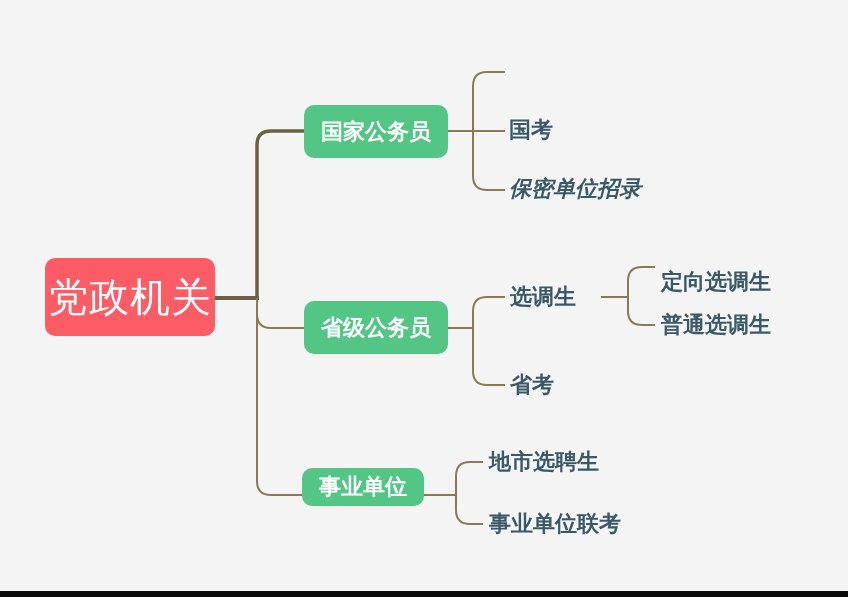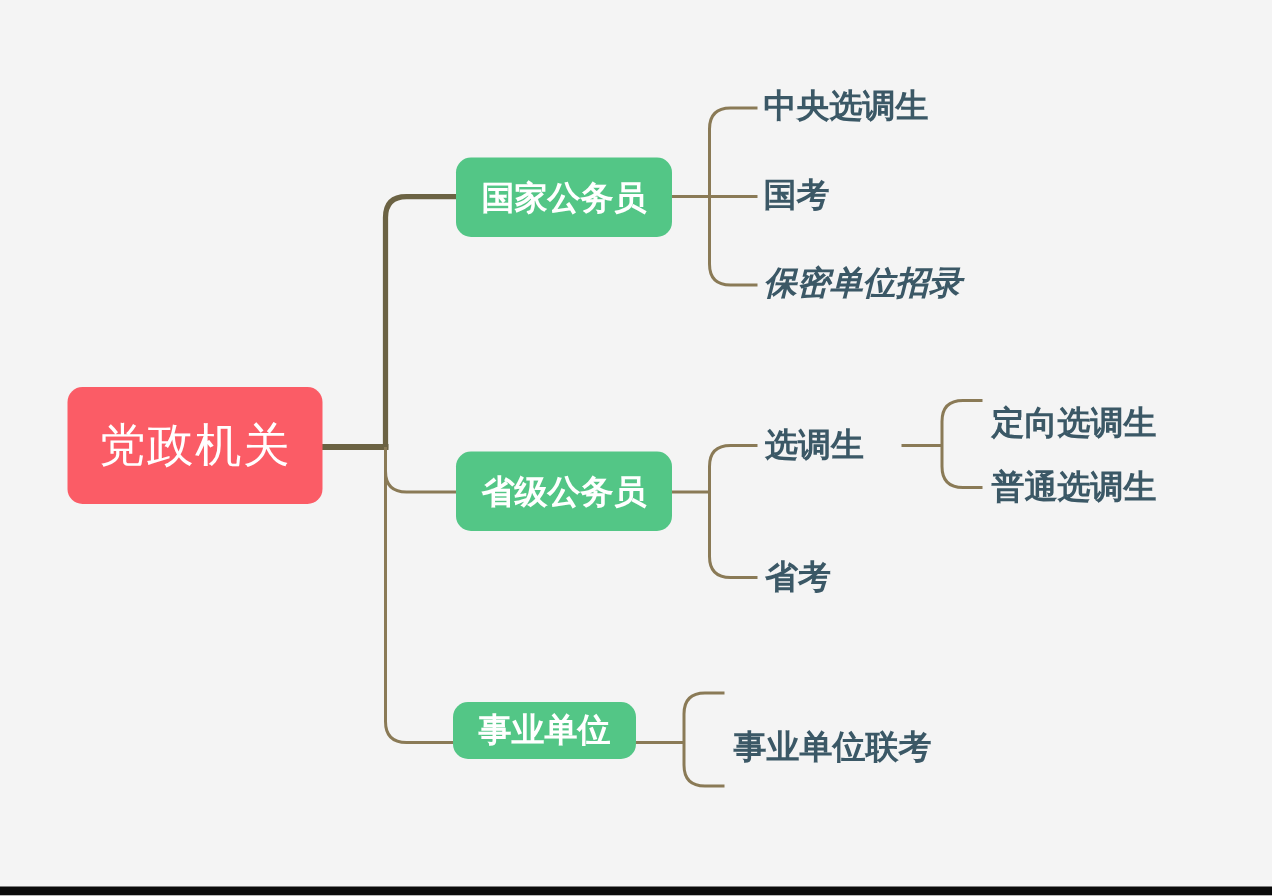--- a/index.html
+++ b/index.html
@@ -29,21 +29,21 @@
     align-items: center;
     justify-content: center;
     color: var(--node-text-color, #ffffff);
     border-radius: 10px;
     box-sizing: border-box;
     white-space: nowrap;
     cursor: default;
   }
   .node.root {
     background: var(--root-node-color, #fb5c66);
-    font-size: 31px;
+    font-size: 40px;
     font-weight: 400;
     letter-spacing: 1px;
   }
   .node.branch {
     background: var(--branch-node-color, #53c686);
     font-size: 22px;
     font-weight: 700;
   }
   .leaf {
     position: absolute;
@@ -91,25 +91,25 @@
   </svg>
 
   <div class="node root" style="left:45px; top:258px; width:170px; height:78px;">党政机关</div>
 
   <div class="node branch" style="left:304px; top:301px; width:144px; height:53px;">省级公务员</div>
 
   <div class="node branch" style="left:304px; top:105px; width:144px; height:53px;">国家公务员</div>
 
   <div class="node branch" style="left:302px; top:468px; width:122px; height:38px;">事业单位</div>
 
-  <div class="leaf" style="left:509px; top:71px;">中央选调生</div>
   <div class="leaf" style="left:509px; top:130px;">国考</div>
   <div class="leaf" style="left:509px; top:189px;font-style:italic;">保密单位招录</div>
 
   <div class="leaf" style="left:510px; top:297px;">选调生</div>
   <div class="leaf" style="left:661px; top:266px;margin-top:16px;">定向选调生</div>
   <div class="leaf" style="left:661px; top:325px;">普通选调生</div>
   <div class="leaf" style="left:510px; top:385px;text-align:center;">省考</div>
 
-  <div class="leaf" style="left:489px; top:498px;font-family:Liberation Mono, monospace;">事业单位联考</div>
+  <div class="leaf" style="left:489px; top:462px;">地市选聘生</div>
+  <div class="leaf" style="left:489px; top:524px;font-family:Liberation Mono, monospace;">事业单位联考</div>
 
   <div class="bottom-bar"></div>
 </div>
 
 </body></html>

